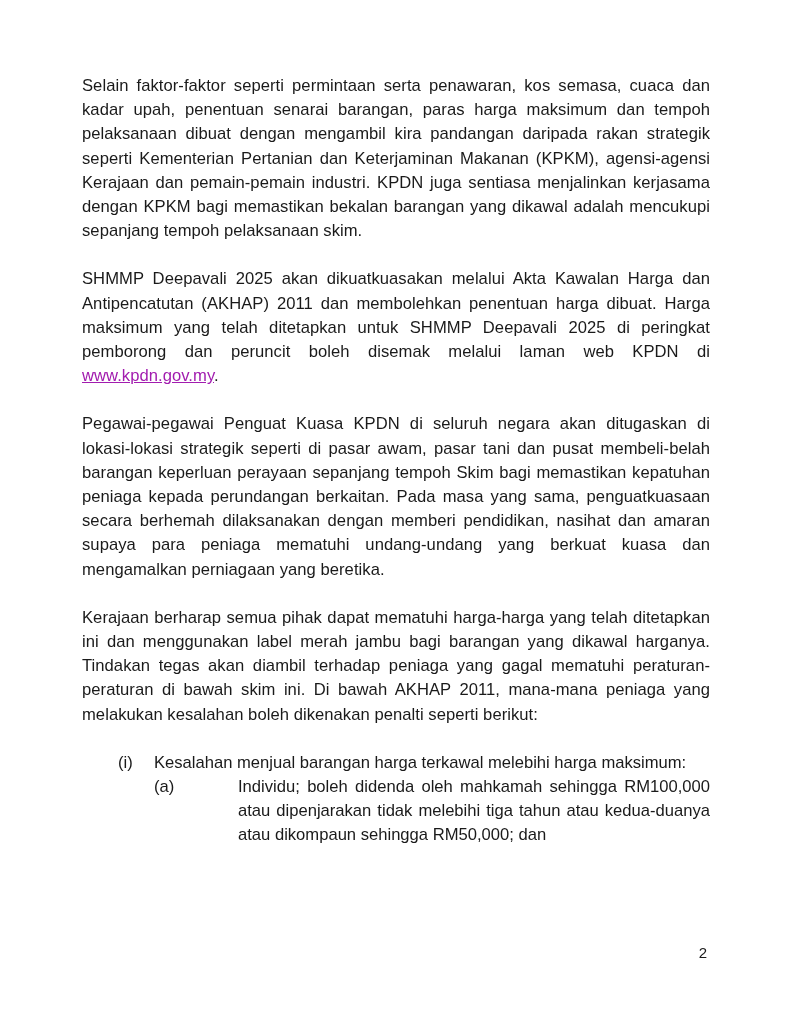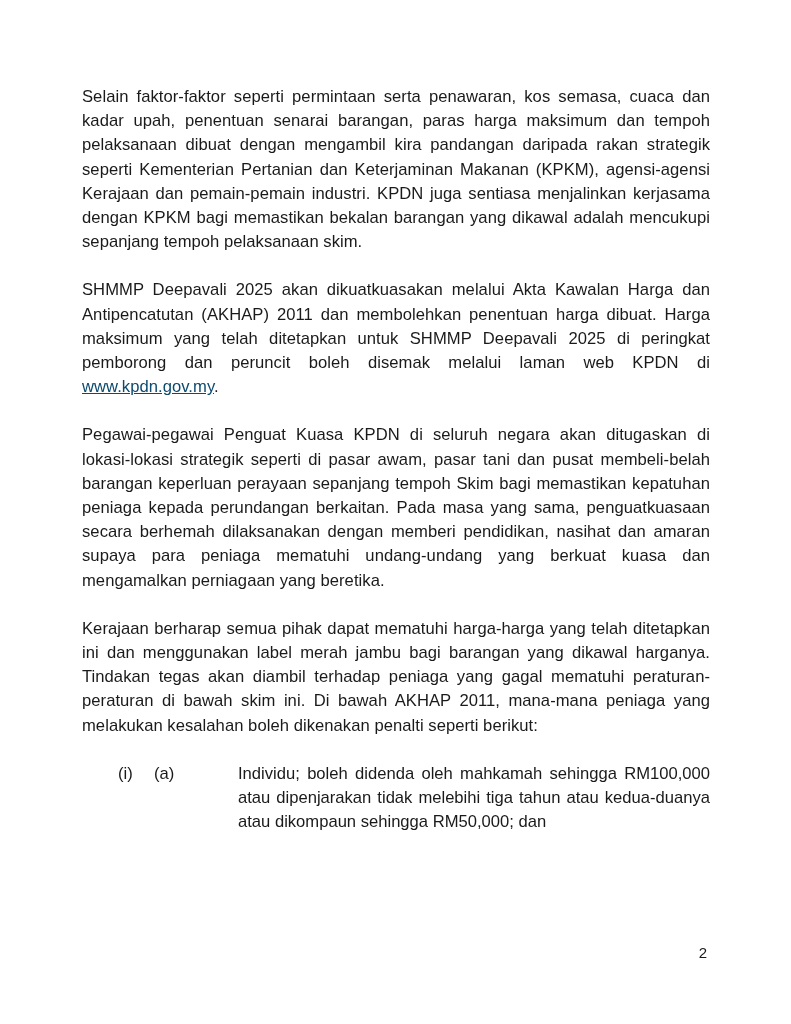--- a/index.html
+++ b/index.html
@@ -18,26 +18,26 @@
     .page {
       position: absolute;
       left: 82px;
       top: 74px;
       width: 628px;
     }
     .para {
       font-size: 16.6px;
       line-height: 24.2px;
       text-align: justify;
-      margin: 11px 0 24px 0;
+      margin: 0 0 24px 0;
       letter-spacing: 0.05px;
     }
     .para.p2 { margin-bottom: 24px; }
     a.link {
-      color: #0c4a6e;
+      color: #a21caf;
       text-decoration: underline;
     }
     .list-i {
       position: relative;
       margin-top: 24px;
       padding-left: 72px;
       font-size: 16.6px;
       line-height: 24.2px;
     }
     .list-i .marker {
@@ -76,20 +76,21 @@
   <p class="para">Selain faktor-faktor seperti permintaan serta penawaran, kos semasa, cuaca dan kadar upah, penentuan senarai barangan, paras harga maksimum dan tempoh pelaksanaan dibuat dengan mengambil kira pandangan daripada rakan strategik seperti Kementerian Pertanian dan Keterjaminan Makanan (KPKM), agensi-agensi Kerajaan dan pemain-pemain industri. KPDN juga sentiasa menjalinkan kerjasama dengan KPKM bagi memastikan bekalan barangan yang dikawal adalah mencukupi sepanjang tempoh pelaksanaan skim.</p>
 
   <p class="para p2"><span>SHMMP Deepavali 2025 akan dikuatkuasakan melalui Akta Kawalan Harga dan Antipencatutan (AKHAP) 2011 dan membolehkan penentuan harga dibuat. Harga maksimum yang telah ditetapkan untuk SHMMP Deepavali 2025 di peringkat pemborong dan peruncit boleh disemak melalui laman web KPDN di</span> <a class="link" href="#">www.kpdn.gov.my</a><span>.</span></p>
 
   <p class="para">Pegawai-pegawai Penguat Kuasa KPDN di seluruh negara akan ditugaskan di lokasi-lokasi strategik seperti di pasar awam, pasar tani dan pusat membeli-belah barangan keperluan perayaan sepanjang tempoh Skim bagi memastikan kepatuhan peniaga kepada perundangan berkaitan. Pada masa yang sama, penguatkuasaan secara berhemah dilaksanakan dengan memberi pendidikan, nasihat dan amaran supaya para peniaga mematuhi undang-undang yang berkuat kuasa dan mengamalkan perniagaan yang beretika.</p>
 
   <p class="para" style="margin-bottom:0;">Kerajaan berharap semua pihak dapat mematuhi harga-harga yang telah ditetapkan ini dan menggunakan label merah jambu bagi barangan yang dikawal harganya. Tindakan tegas akan diambil terhadap peniaga yang gagal mematuhi peraturan-peraturan di bawah skim ini. Di bawah AKHAP 2011, mana-mana peniaga yang melakukan kesalahan boleh dikenakan penalti seperti berikut:</p>
 
   <div class="list-i">
     <span class="marker">(i)</span>
+    <div class="text">Kesalahan menjual barangan harga terkawal melebihi harga maksimum:</div>
     <div class="list-a">
       <span class="marker">(a)</span>
       <div class="text">Individu; boleh didenda oleh mahkamah sehingga RM100,000 atau dipenjarakan tidak melebihi tiga tahun atau kedua-duanya atau dikompaun sehingga RM50,000; dan</div>
     </div>
   </div>
 </div>
 
 <div class="page-number">2</div>
 
 </body></html>

